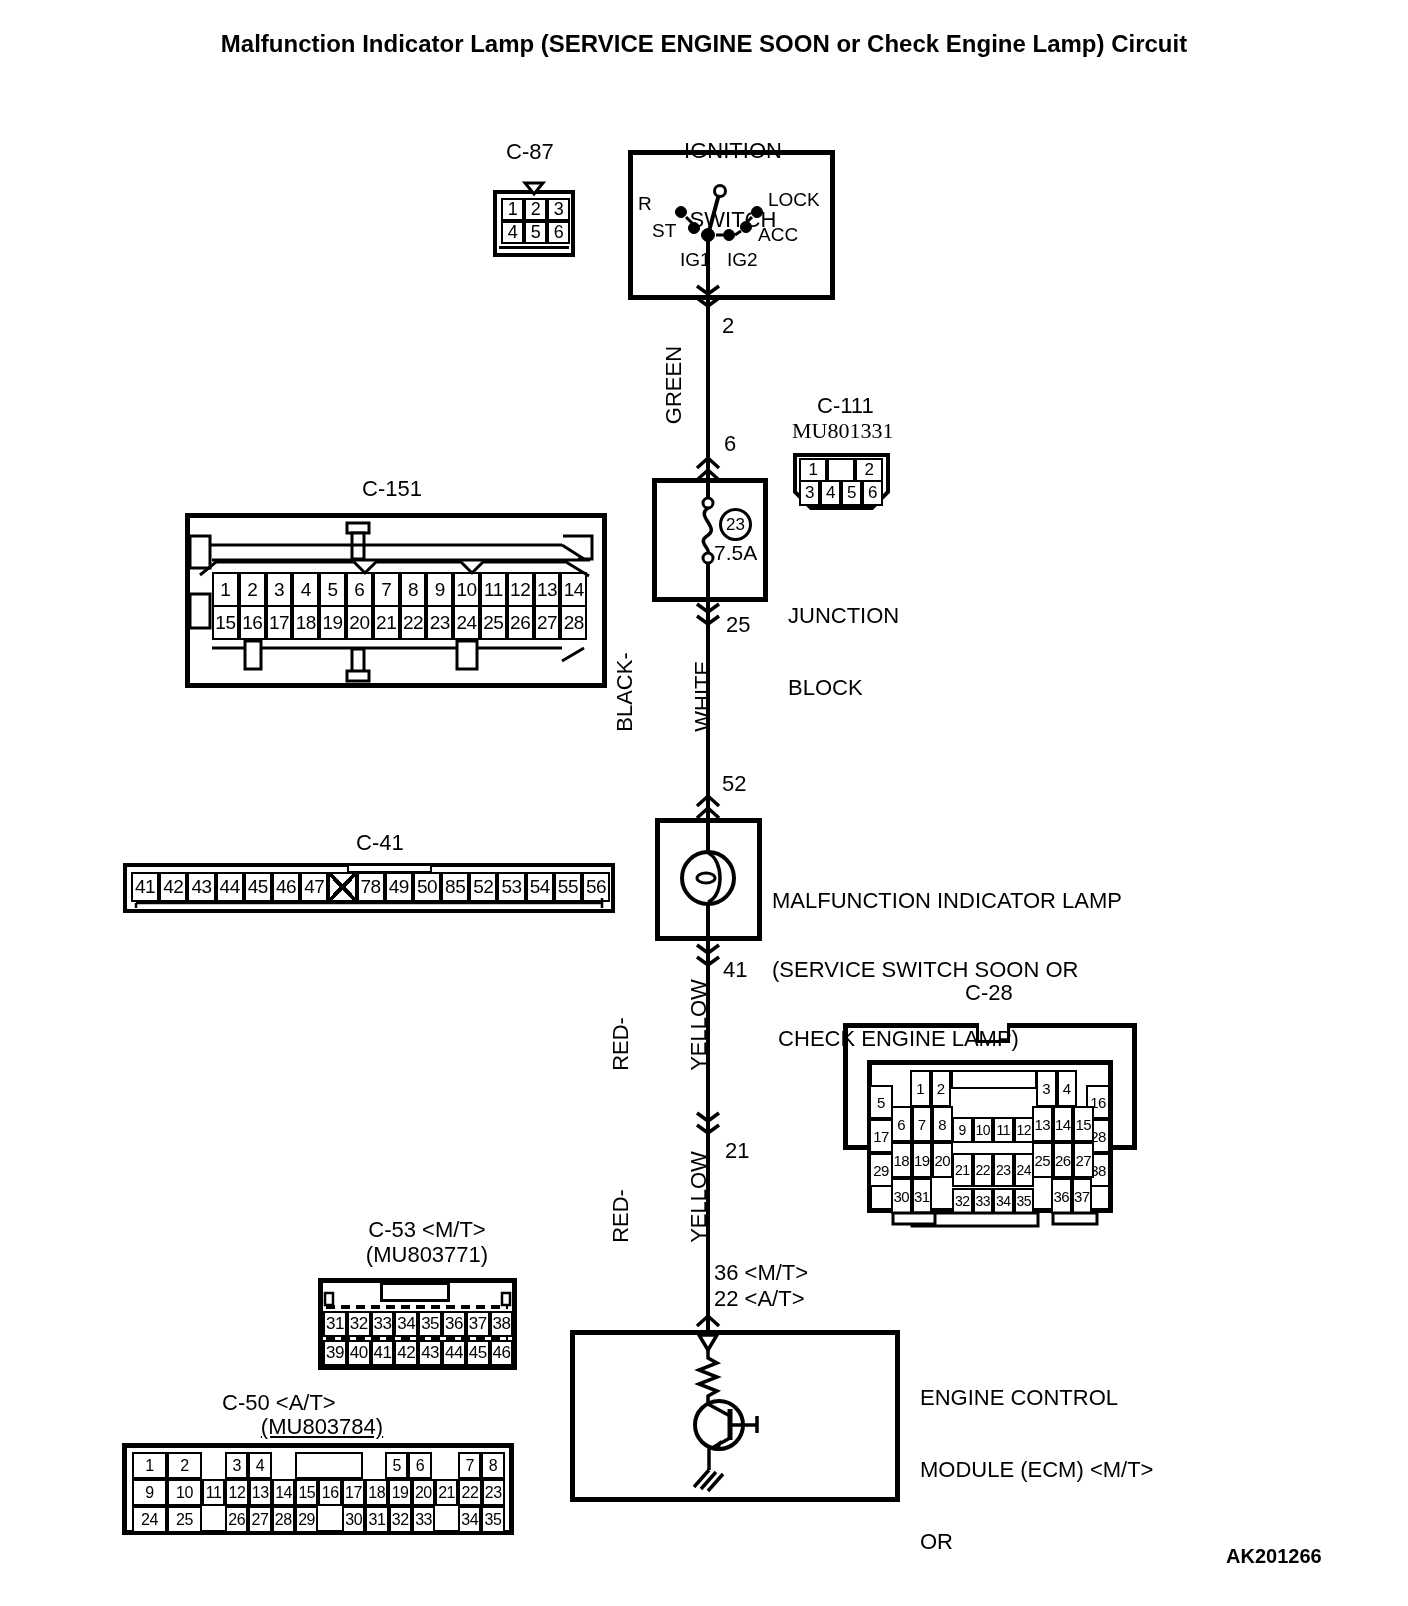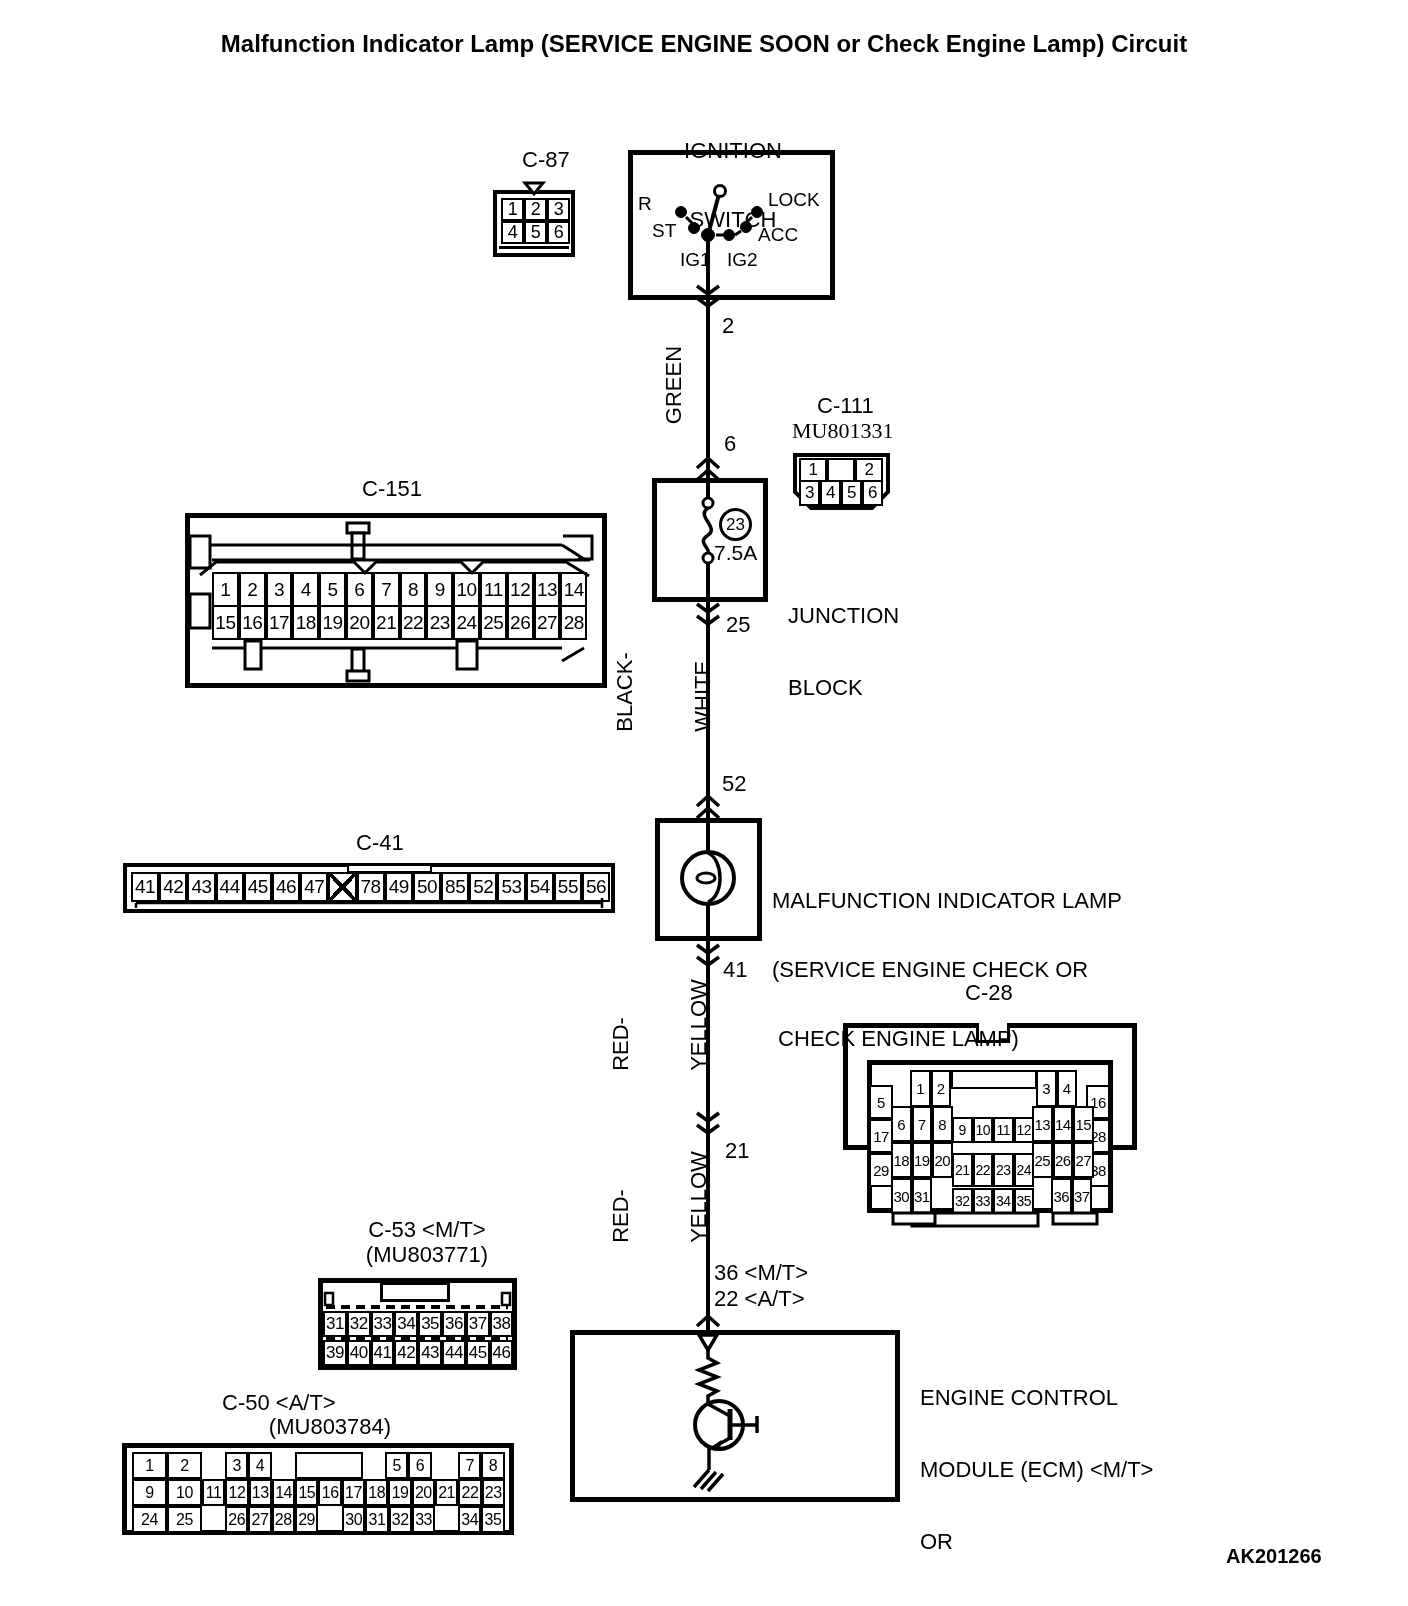--- a/index.html
+++ b/index.html
@@ -60,32 +60,32 @@
   .p-c28-strip-l{left:869px;top:1085px;} .p-c28-strip-r{left:1086px;top:1085px;}
   .p-c53-r1{left:323px;top:1311px;} .p-c53-r2{left:323px;top:1340px;}
   .g-c53 .pin{width:23.8px;height:26px;font-size:17px;}
   .g-c50 .pin{width:23.3px;height:27px;font-size:16px;}
   .g-c50.wide .pin{width:35px;}
   .p-c50-r1g1{left:132px;top:1452px;} .p-c50-r1g2{left:225px;top:1452px;} .p-c50-r1g3{left:385px;top:1452px;} .p-c50-r1g4{left:458px;top:1452px;}
   .p-c50-r2g1{left:132px;top:1479px;} .p-c50-r2g2{left:202px;top:1479px;}
   .p-c50-r3g1{left:132px;top:1506px;} .p-c50-r3g2{left:225px;top:1506px;} .p-c50-r3g3{left:342px;top:1506px;} .p-c50-r3g4{left:458px;top:1506px;}
   
   .l-ign{left:633px;top:93px;width:200px;text-align:center;line-height:23px;}
-  .l-c87{left:506px;top:148px;margin-left:16px;}
+  .l-c87{left:506px;top:140px;}
   .l-c111{left:817px;top:394px;} .l-mu801331{left:792px;top:419px;font-family:Liberation Serif, serif;}
   .l-c108{left:362px;top:477px;}
   .l-jb{left:788px;top:556px;line-height:24px;}
   .l-c41{left:356px;top:831px;}
   .l-mil{left:772px;top:843px;line-height:23px;}
   .l-c28{left:965px;top:981px;}
   .l-c53{left:327px;top:1218px;width:200px;text-align:center;}
   .l-mu803771{left:327px;top:1243px;width:200px;text-align:center;}
   .l-ecm{left:920px;top:1338px;line-height:24px;}
   .l-c50{left:222px;top:1391px;width:200px;text-align:left;}
-  .l-mu803784{left:230px;top:1415px;width:200px;text-align:center;}
+  .l-mu803784{left:222px;top:1415px;width:200px;text-align:center;text-decoration:underline;}
   .l-code{left:1226px;top:1544px;font-size:20px;font-weight:bold;}
   .l-p2{left:722px;top:314px;} .l-p6{left:724px;top:432px;} .l-p25{left:726px;top:613px;}
   .l-p52{left:722px;top:772px;} .l-p41{left:723px;top:958px;} .l-p21{left:725px;top:1139px;}
   .l-p36{left:714px;top:1261px;} .l-p22{left:714px;top:1287px;}
   .l-green{left:674px;top:385px;} .l-bw{left:664px;top:692px;} .l-ry1{left:660px;top:1025px;} .l-ry2{left:660px;top:1197px;}
   .l-r{left:638px;top:192px;} .l-st{left:652px;top:219px;} .l-lock{left:768px;top:188px;}
   .l-acc{left:758px;top:223px;} .l-ig1{left:680px;top:248px;} .l-ig2{left:727px;top:248px;}
   .fuse-badge{position:absolute;left:719px;top:508px;width:33px;height:33px;border:3px solid #000;border-radius:50%;box-sizing:border-box;background:#fff;z-index:6;font-size:17px;line-height:27px;text-align:center;}
   .l-fuse{left:714px;top:541px;font-size:21px;}
   svg.layer{position:absolute;left:0;top:0;width:1408px;height:1606px;pointer-events:none;}
@@ -357,21 +357,21 @@
   <div class="lbl l-mu803784">(MU803784)</div>
 
   <div class="fuse-badge">23</div>
   <div class="lbl l-fuse">7.5A</div>
   <div class="lbl l-jb">
     <div>JUNCTION</div>
     <div>BLOCK</div>
   </div>
   <div class="lbl l-mil">
     <div>MALFUNCTION INDICATOR LAMP</div>
-    <div>(SERVICE ENGINE CHECK OR</div>
+    <div>(SERVICE SWITCH SOON OR</div>
     <div> CHECK ENGINE LAMP)</div>
   </div>
   <div class="lbl l-ecm">
     <div>ENGINE CONTROL</div>
     <div>MODULE (ECM) &lt;M/T&gt;</div>
     <div>OR</div>
     <div>POWERTRAIN CONTROL</div>
     
   </div>
 

